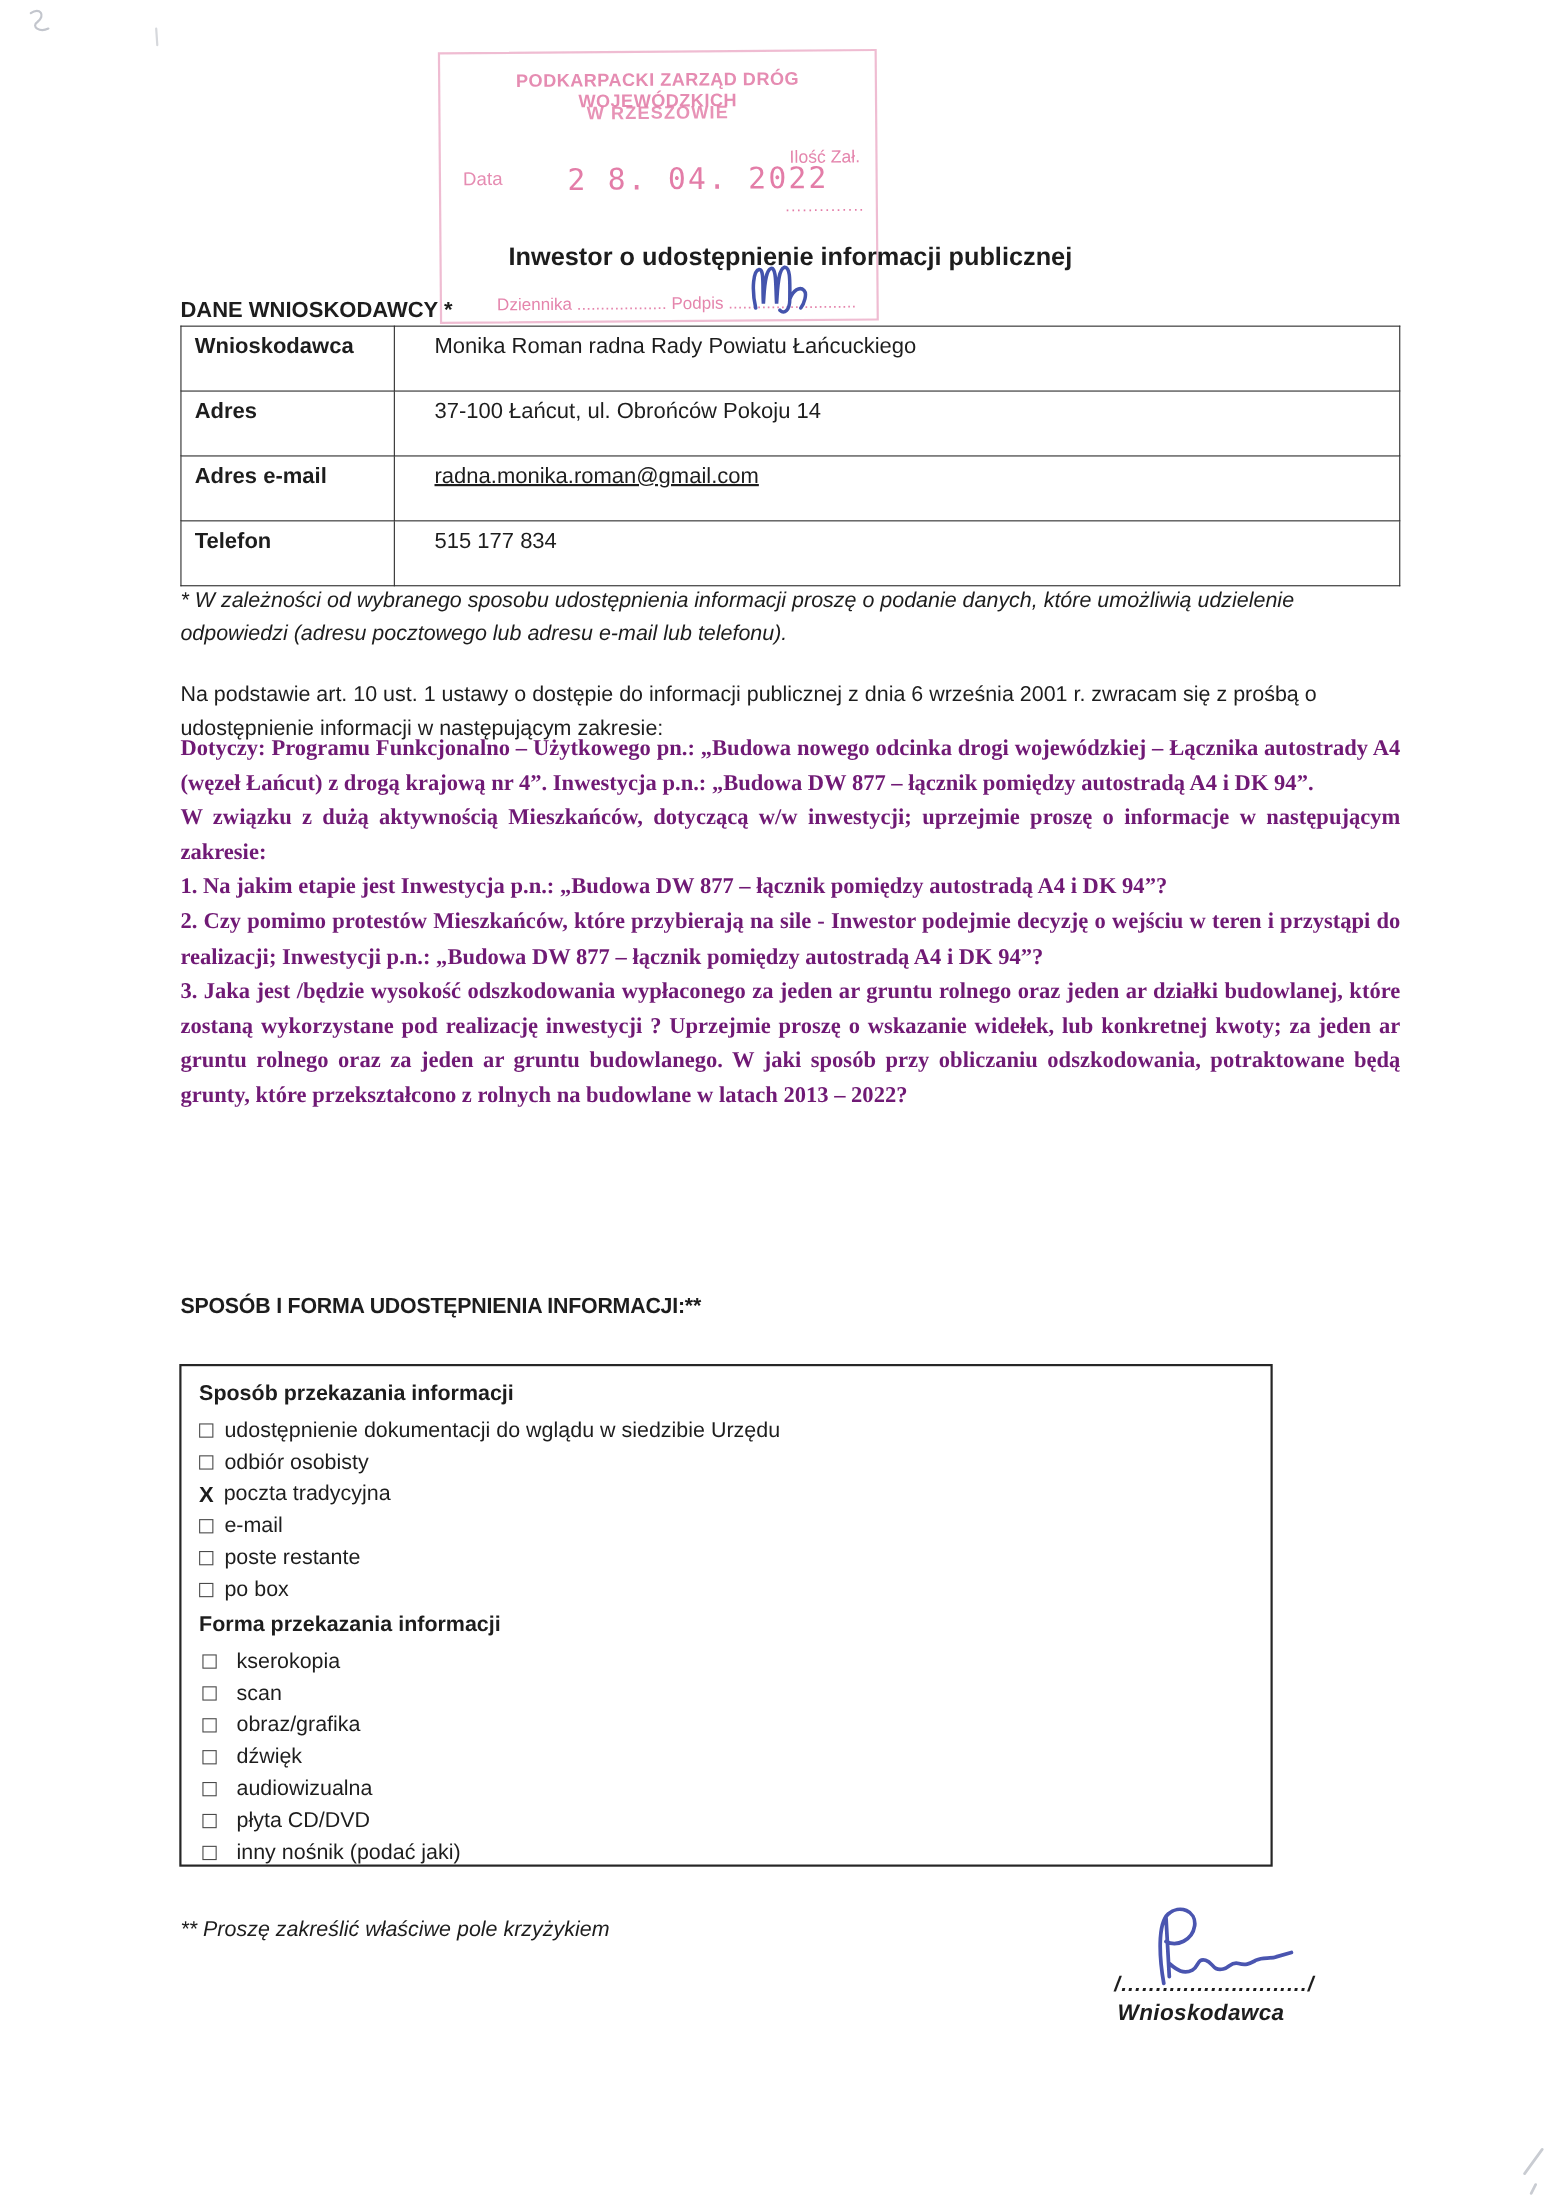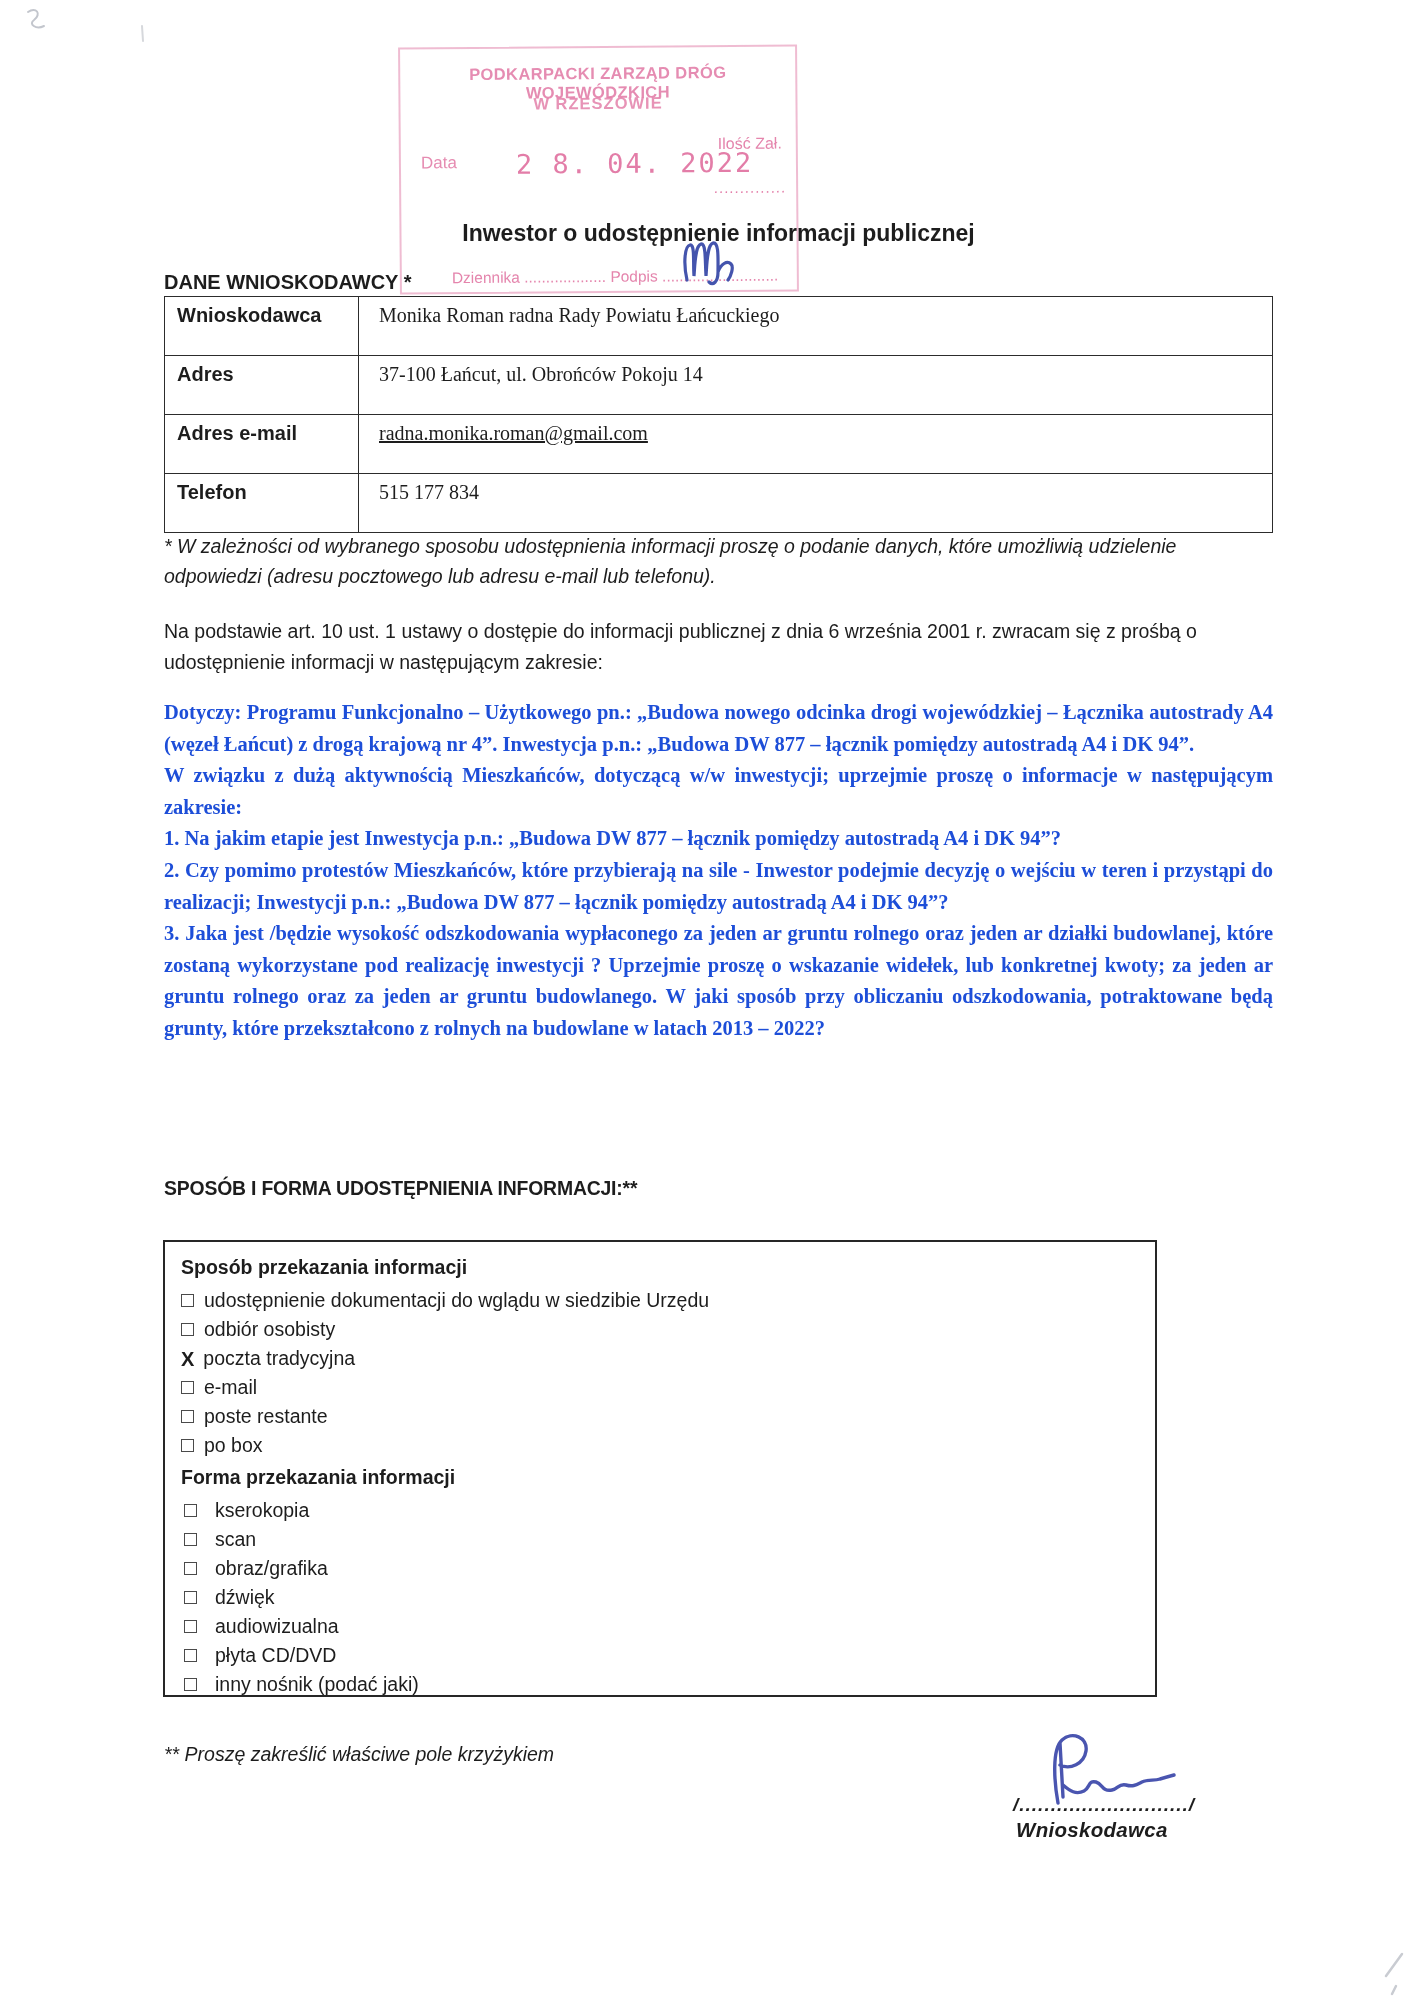--- a/index.html
+++ b/index.html
@@ -36,35 +36,35 @@
   }
   
   table.applicant{
     position:absolute; left:164px; top:296px; width:1109px; z-index:2;
     border-collapse:collapse; table-layout:fixed; font-size:20px;
   }
   table.applicant td{
     border:1.6px solid #2c2c2c; height:50px; vertical-align:top; padding-top:7px;
   }
   table.applicant td.lab{width:180px; font-weight:bold; padding-left:12px;}
-  table.applicant td.val{padding-left:20px;font-family:Liberation Serif, serif;}
+  table.applicant td.val{padding-left:36px;}
   .u{text-decoration:underline;}
   
   .foot1{
     position:absolute; left:164px; top:531px; width:1106px; z-index:2;
     font-size:19.5px; font-style:italic; line-height:30px;
   }
   .legal{
     position:absolute; left:164px; top:616px; width:1112px; z-index:2;
     font-size:19.5px; line-height:31px;
   }
   .request{
-    position:absolute; left:164px; top:697px; width:1109px; z-index:2;
+    position:absolute; left:164px; top:665px; width:1109px; z-index:2;
     font-family:"Liberation Serif", serif; font-weight:bold;
-    font-size:20.5px; line-height:31.6px; text-align:justify; color:#1d4ed8;
+    font-size:20.5px; line-height:31.6px; text-align:justify; color:#701a75;
   }
   .request p{margin:0; padding:0;}
   .sec-head{
     position:absolute; left:164px; top:1177px; z-index:2;
     font-size:20px; font-weight:bold; letter-spacing:-.2px;
     transform:scaleX(.97); transform-origin:left center;
   }
   
   .dbox{
     position:absolute; left:163px; top:1240px; width:994px; height:457px; z-index:2;

